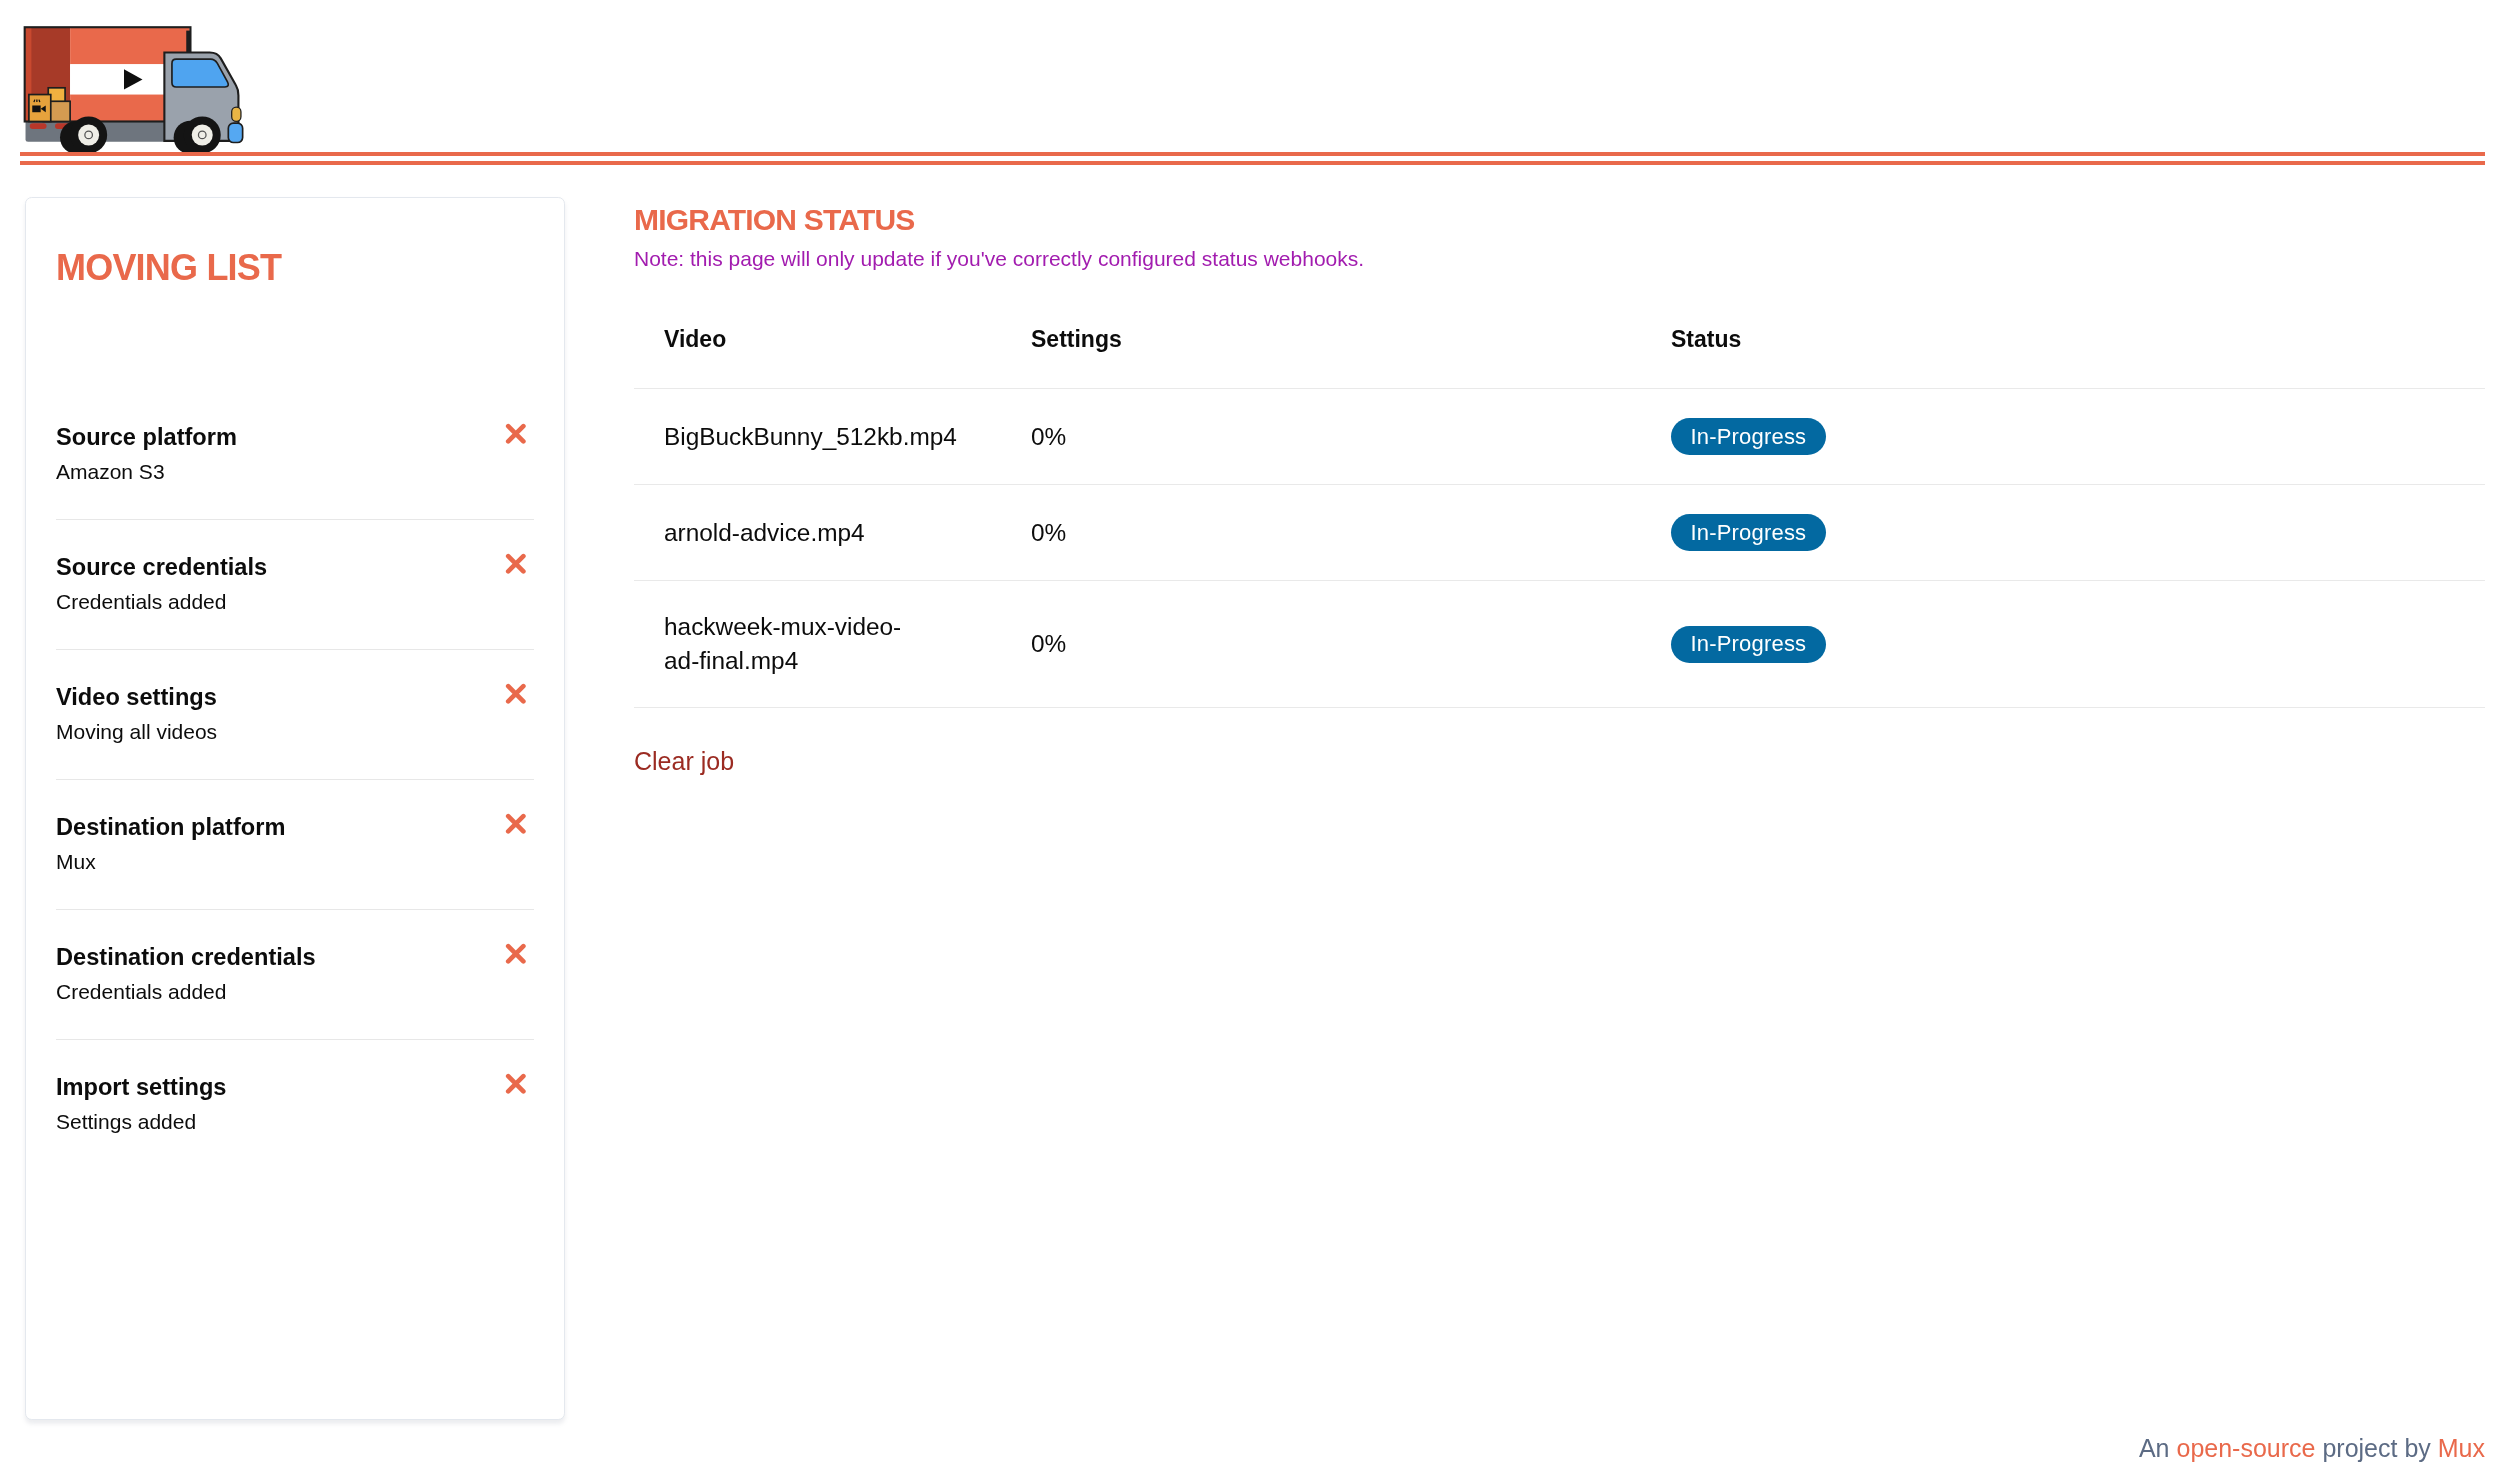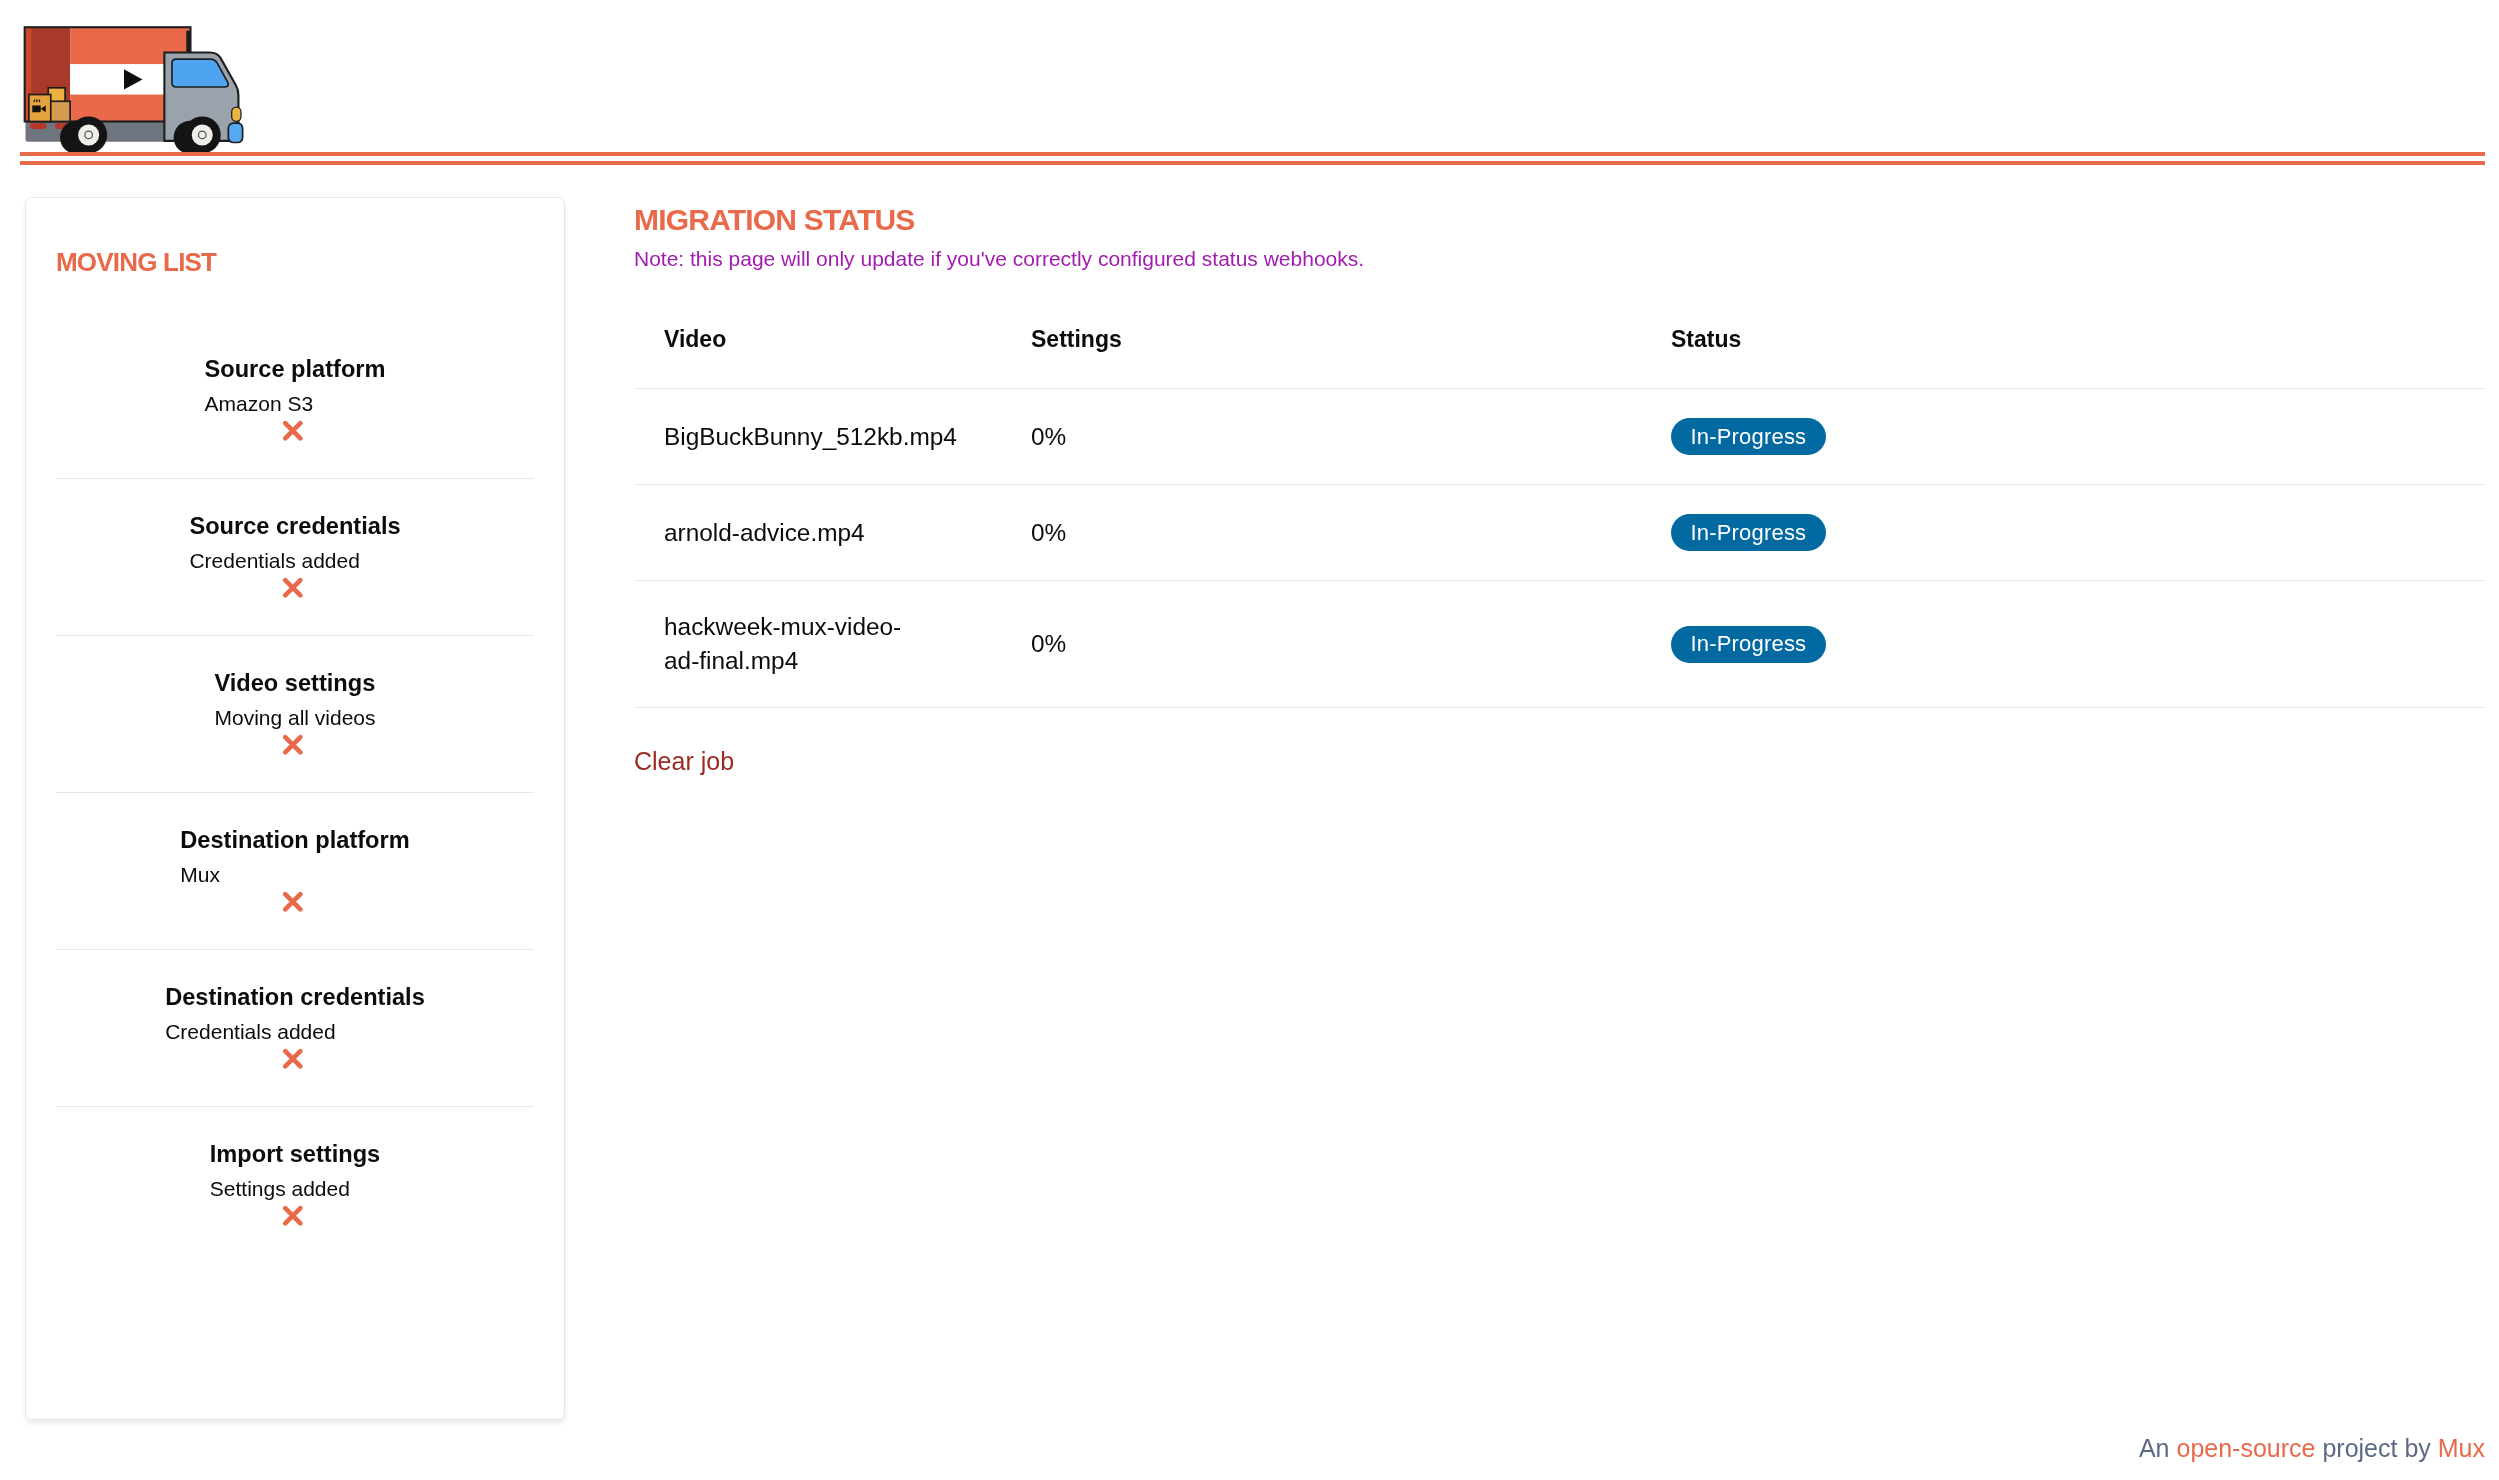--- a/index.html
+++ b/index.html
@@ -28,28 +28,27 @@
     width:540px;height:1223px;
     margin:23.6px 0 0 25px;
     border:1.7px solid #E4E8EE;
     border-radius:6.7px;
     padding:49px 30px 0 30px;
     box-shadow:0 3.4px 4.2px rgba(120,130,150,0.14);
     background:#fff;
     flex:0 0 auto;
   }
   .card-title{
-    color:#E9694B;font-size:26px;font-weight:bold;letter-spacing:-0.8px;
-    margin:0 0 44px 0;
+    color:#E9694B;font-size:36px;font-weight:bold;letter-spacing:-0.8px;
+    margin:0 0 101px 0;
   }
   .m-item{
-    display:flex;align-items:center;justify-content:space-between;
+    display:flex;justify-content:space-between;
     padding:32px 0;
     border-bottom:1.7px solid #E7E7E7;
-    flex-direction:column;
   }
   .m-item:last-child{border-bottom:none;}
   .m-item-text{min-width:0;}
   .m-item-label{font-size:23.6px;font-weight:bold;line-height:30px;}
   .m-item-value{font-size:21px;line-height:30px;margin-top:5px;}
   .remove-btn{
     flex:0 0 auto;width:27px;height:27px;margin-right:5px;
     background:none;border:none;padding:0;cursor:pointer;
     display:flex;align-items:center;justify-content:center;
   }

